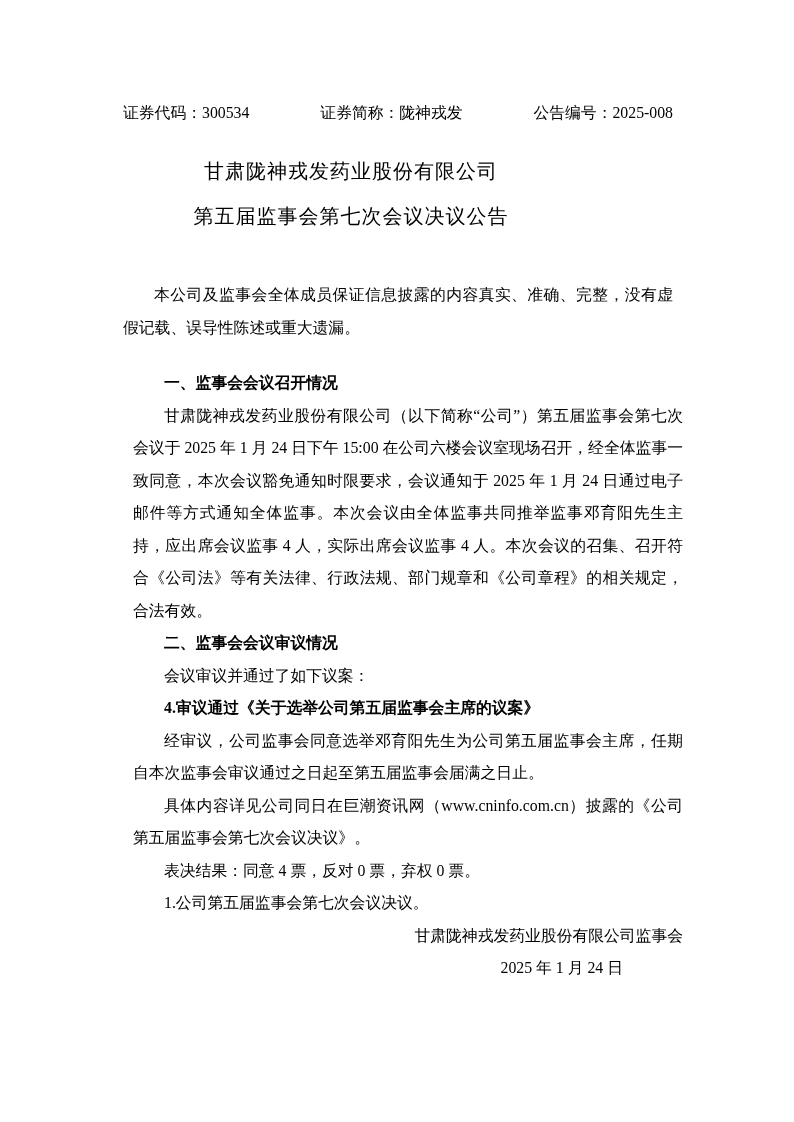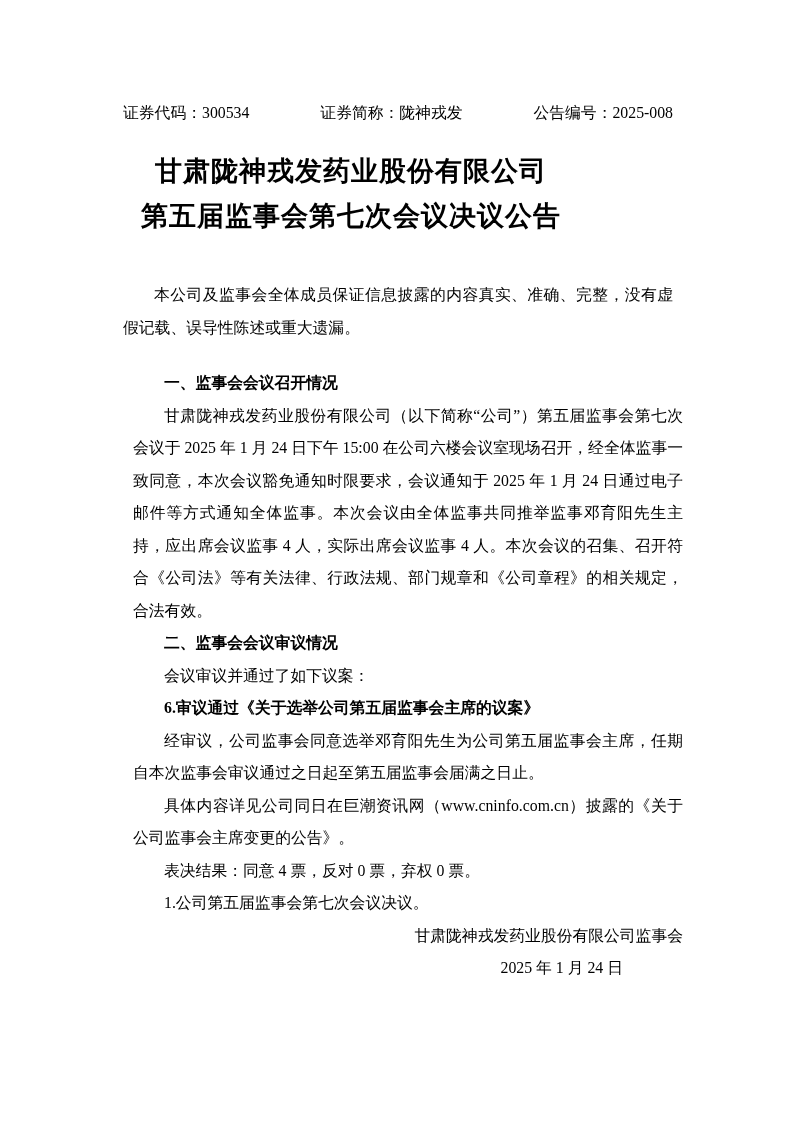--- a/index.html
+++ b/index.html
@@ -29,22 +29,22 @@
     white-space: nowrap;
     gap: 44px;
   }
   
   .doc-title {
     position: absolute;
     top: 149px;
     left: 0;
     width: 702px;
     text-align: center;
-    font-size: 27px;
-    font-weight: bold;
+    font-size: 20px;
+    font-weight: normal;
     line-height: 45px;
     letter-spacing: 1px;
   }
   
   .disclaimer {
     position: absolute;
     top: 279px;
     left: 123px;
     width: 550px;
     font-size: 15.8px;
@@ -98,23 +98,23 @@
   </div>
 
   <div class="disclaimer">本公司及监事会全体成员保证信息披露的内容真实、准确、完整，没有虚假记载、误导性陈述或重大遗漏。</div>
 
   <div class="doc-body">
     <p class="heading">一、监事会会议召开情况</p>
     <p>甘肃陇神戎发药业股份有限公司（以下简称“公司”）第五届监事会第七次会议于 2025 年 1 月 24 日下午 15:00 在公司六楼会议室现场召开，经全体监事一致同意，本次会议豁免通知时限要求，会议通知于 2025 年 1 月 24 日通过电子邮件等方式通知全体监事。本次会议由全体监事共同推举监事邓育阳先生主持，应出席会议监事 4 人，实际出席会议监事 4 人。本次会议的召集、召开符合《公司法》等有关法律、行政法规、部门规章和《公司章程》的相关规定，合法有效。</p>
 
     <p class="heading">二、监事会会议审议情况</p>
     <p>会议审议并通过了如下议案：</p>
-    <p class="heading" style="text-indent:31px;">6.审议通过《关于选举公司第五届监事会主席的议案》</p>
+    <p class="heading" style="text-indent:31px;">4.审议通过《关于选举公司第五届监事会主席的议案》</p>
     <p>经审议，公司监事会同意选举邓育阳先生为公司第五届监事会主席，任期自本次监事会审议通过之日起至第五届监事会届满之日止。</p>
-    <p>具体内容详见公司同日在巨潮资讯网（www.cninfo.com.cn）披露的《关于公司监事会主席变更的公告》。</p>
+    <p>具体内容详见公司同日在巨潮资讯网（www.cninfo.com.cn）披露的《公司第五届监事会第七次会议决议》。</p>
     <p>表决结果：同意 4 票，反对 0 票，弃权 0 票。</p>
 
     <p>1.公司第五届监事会第七次会议决议。</p>
 
     <p class="sig-line">甘肃陇神戎发药业股份有限公司监事会</p>
     <p class="date-line">2025 年 1 月 24 日</p>
   </div>
 
 </div>
 

